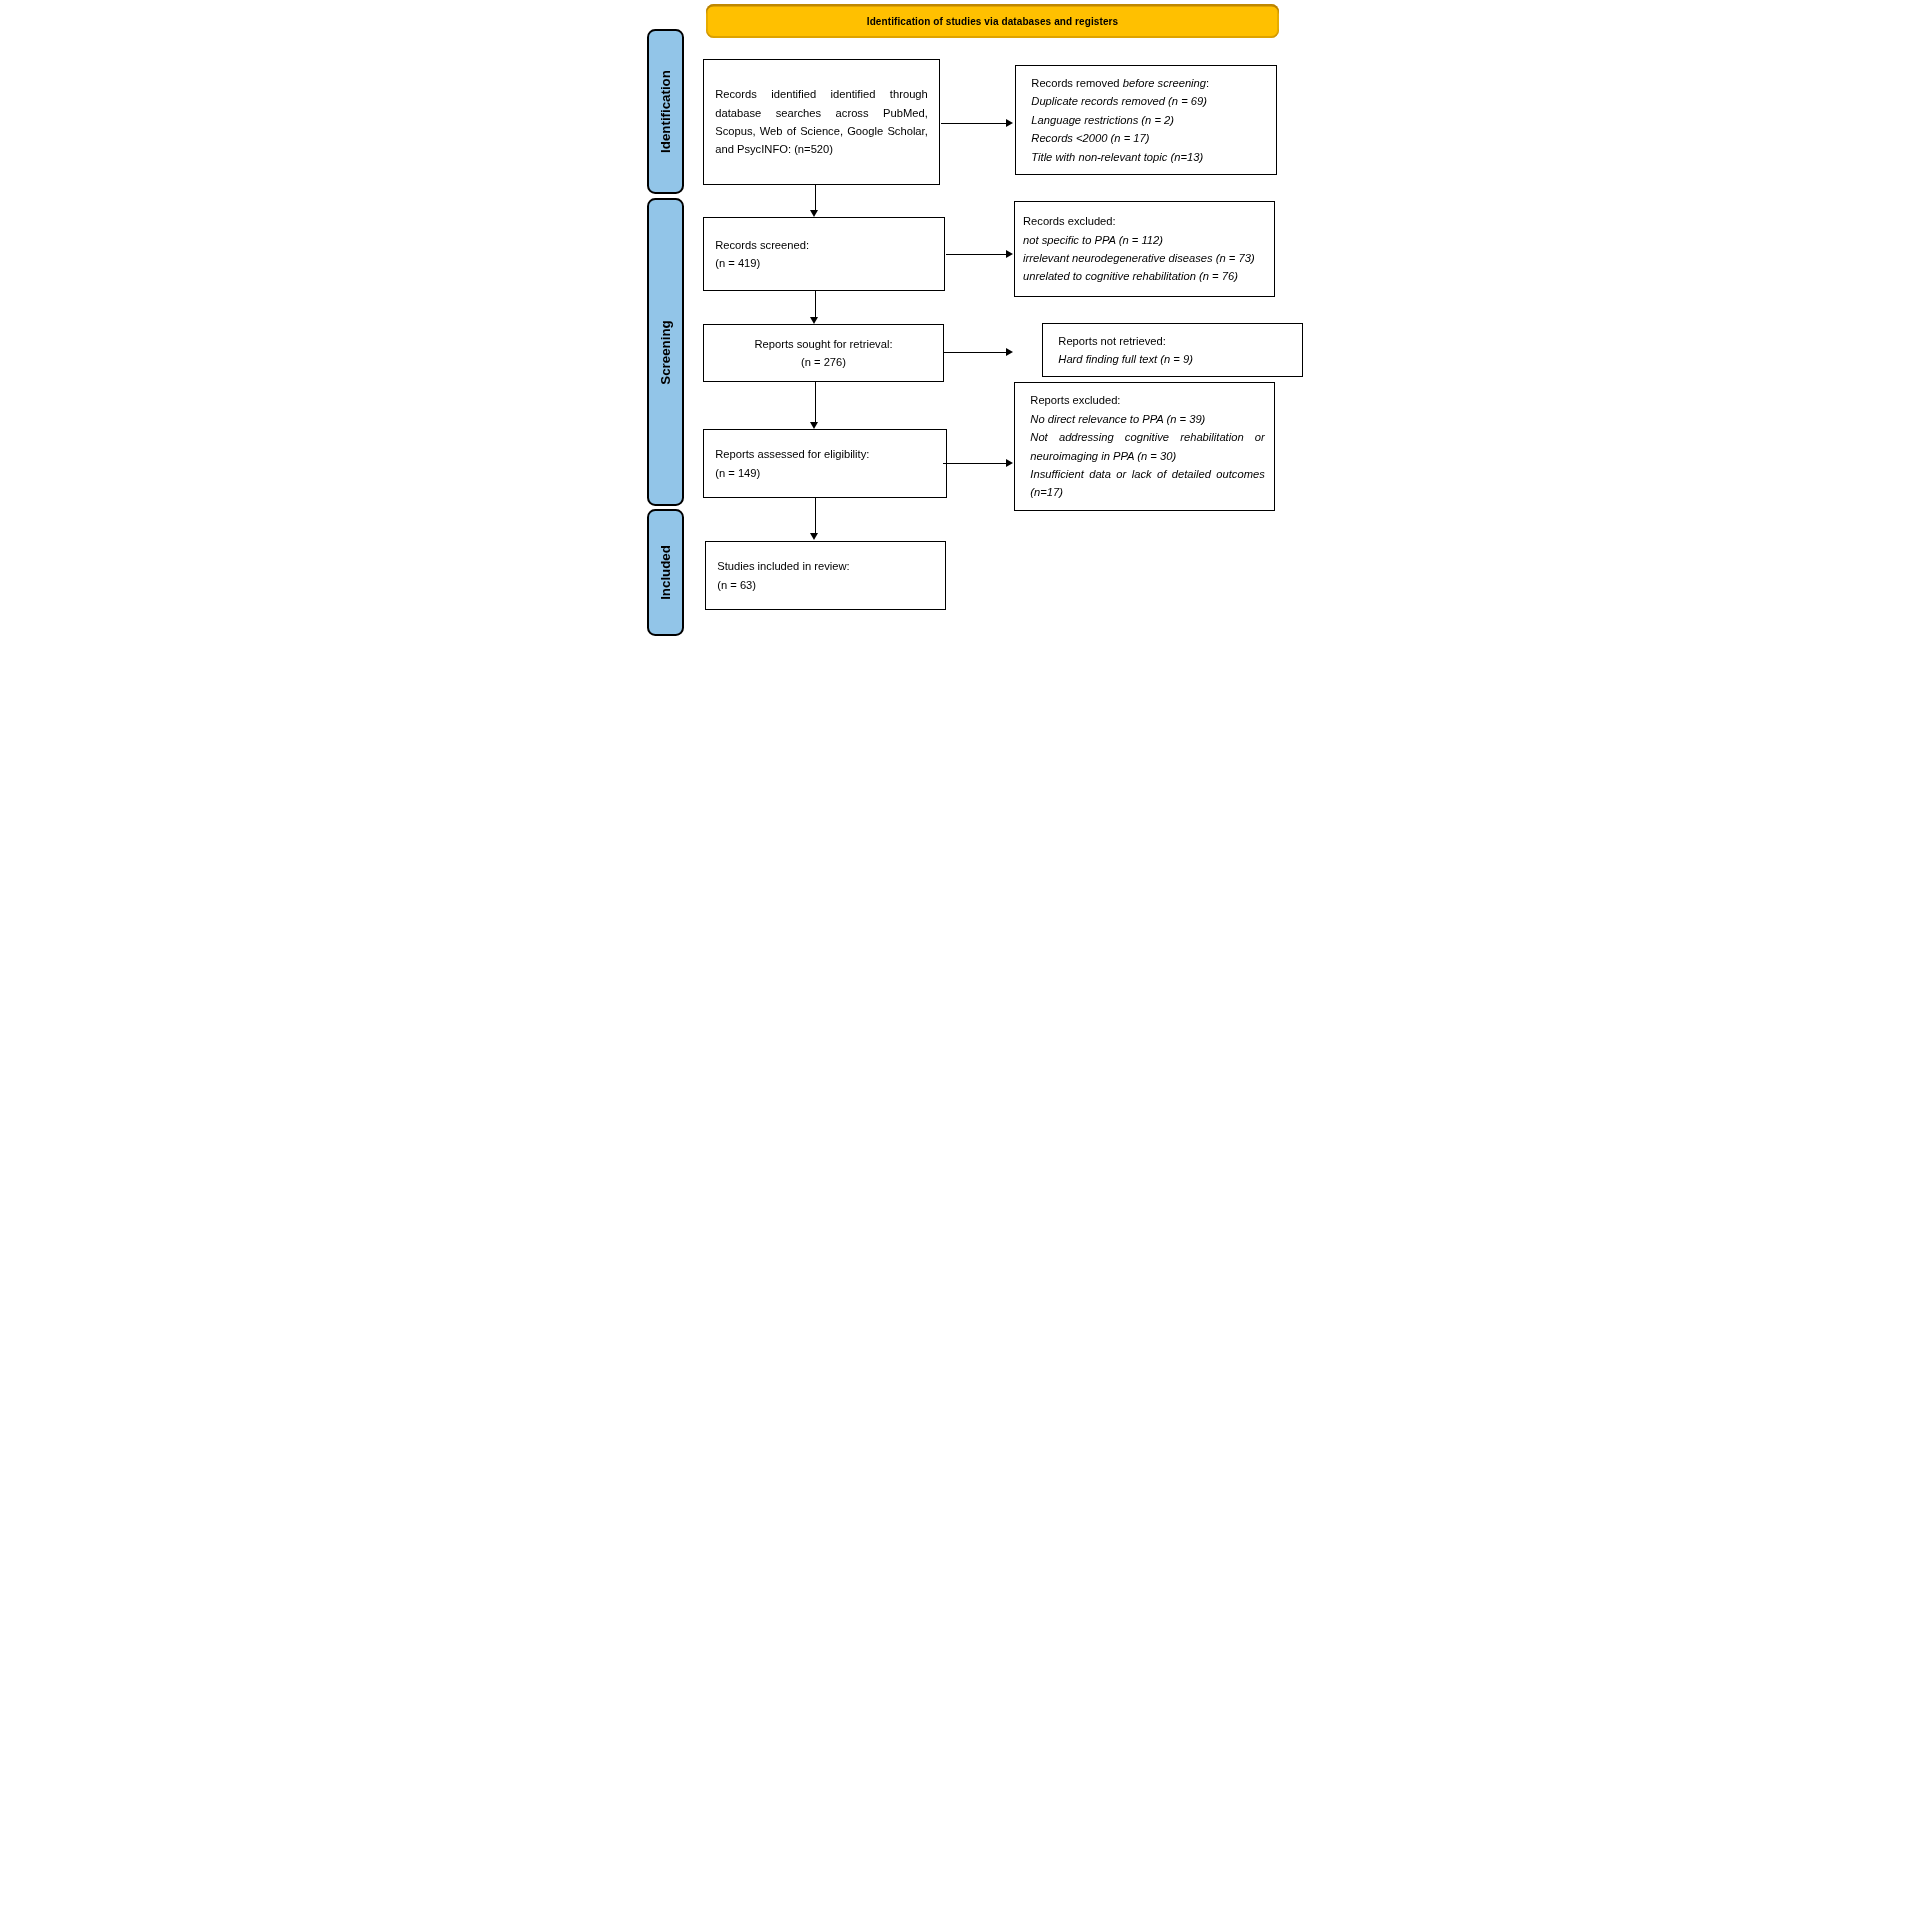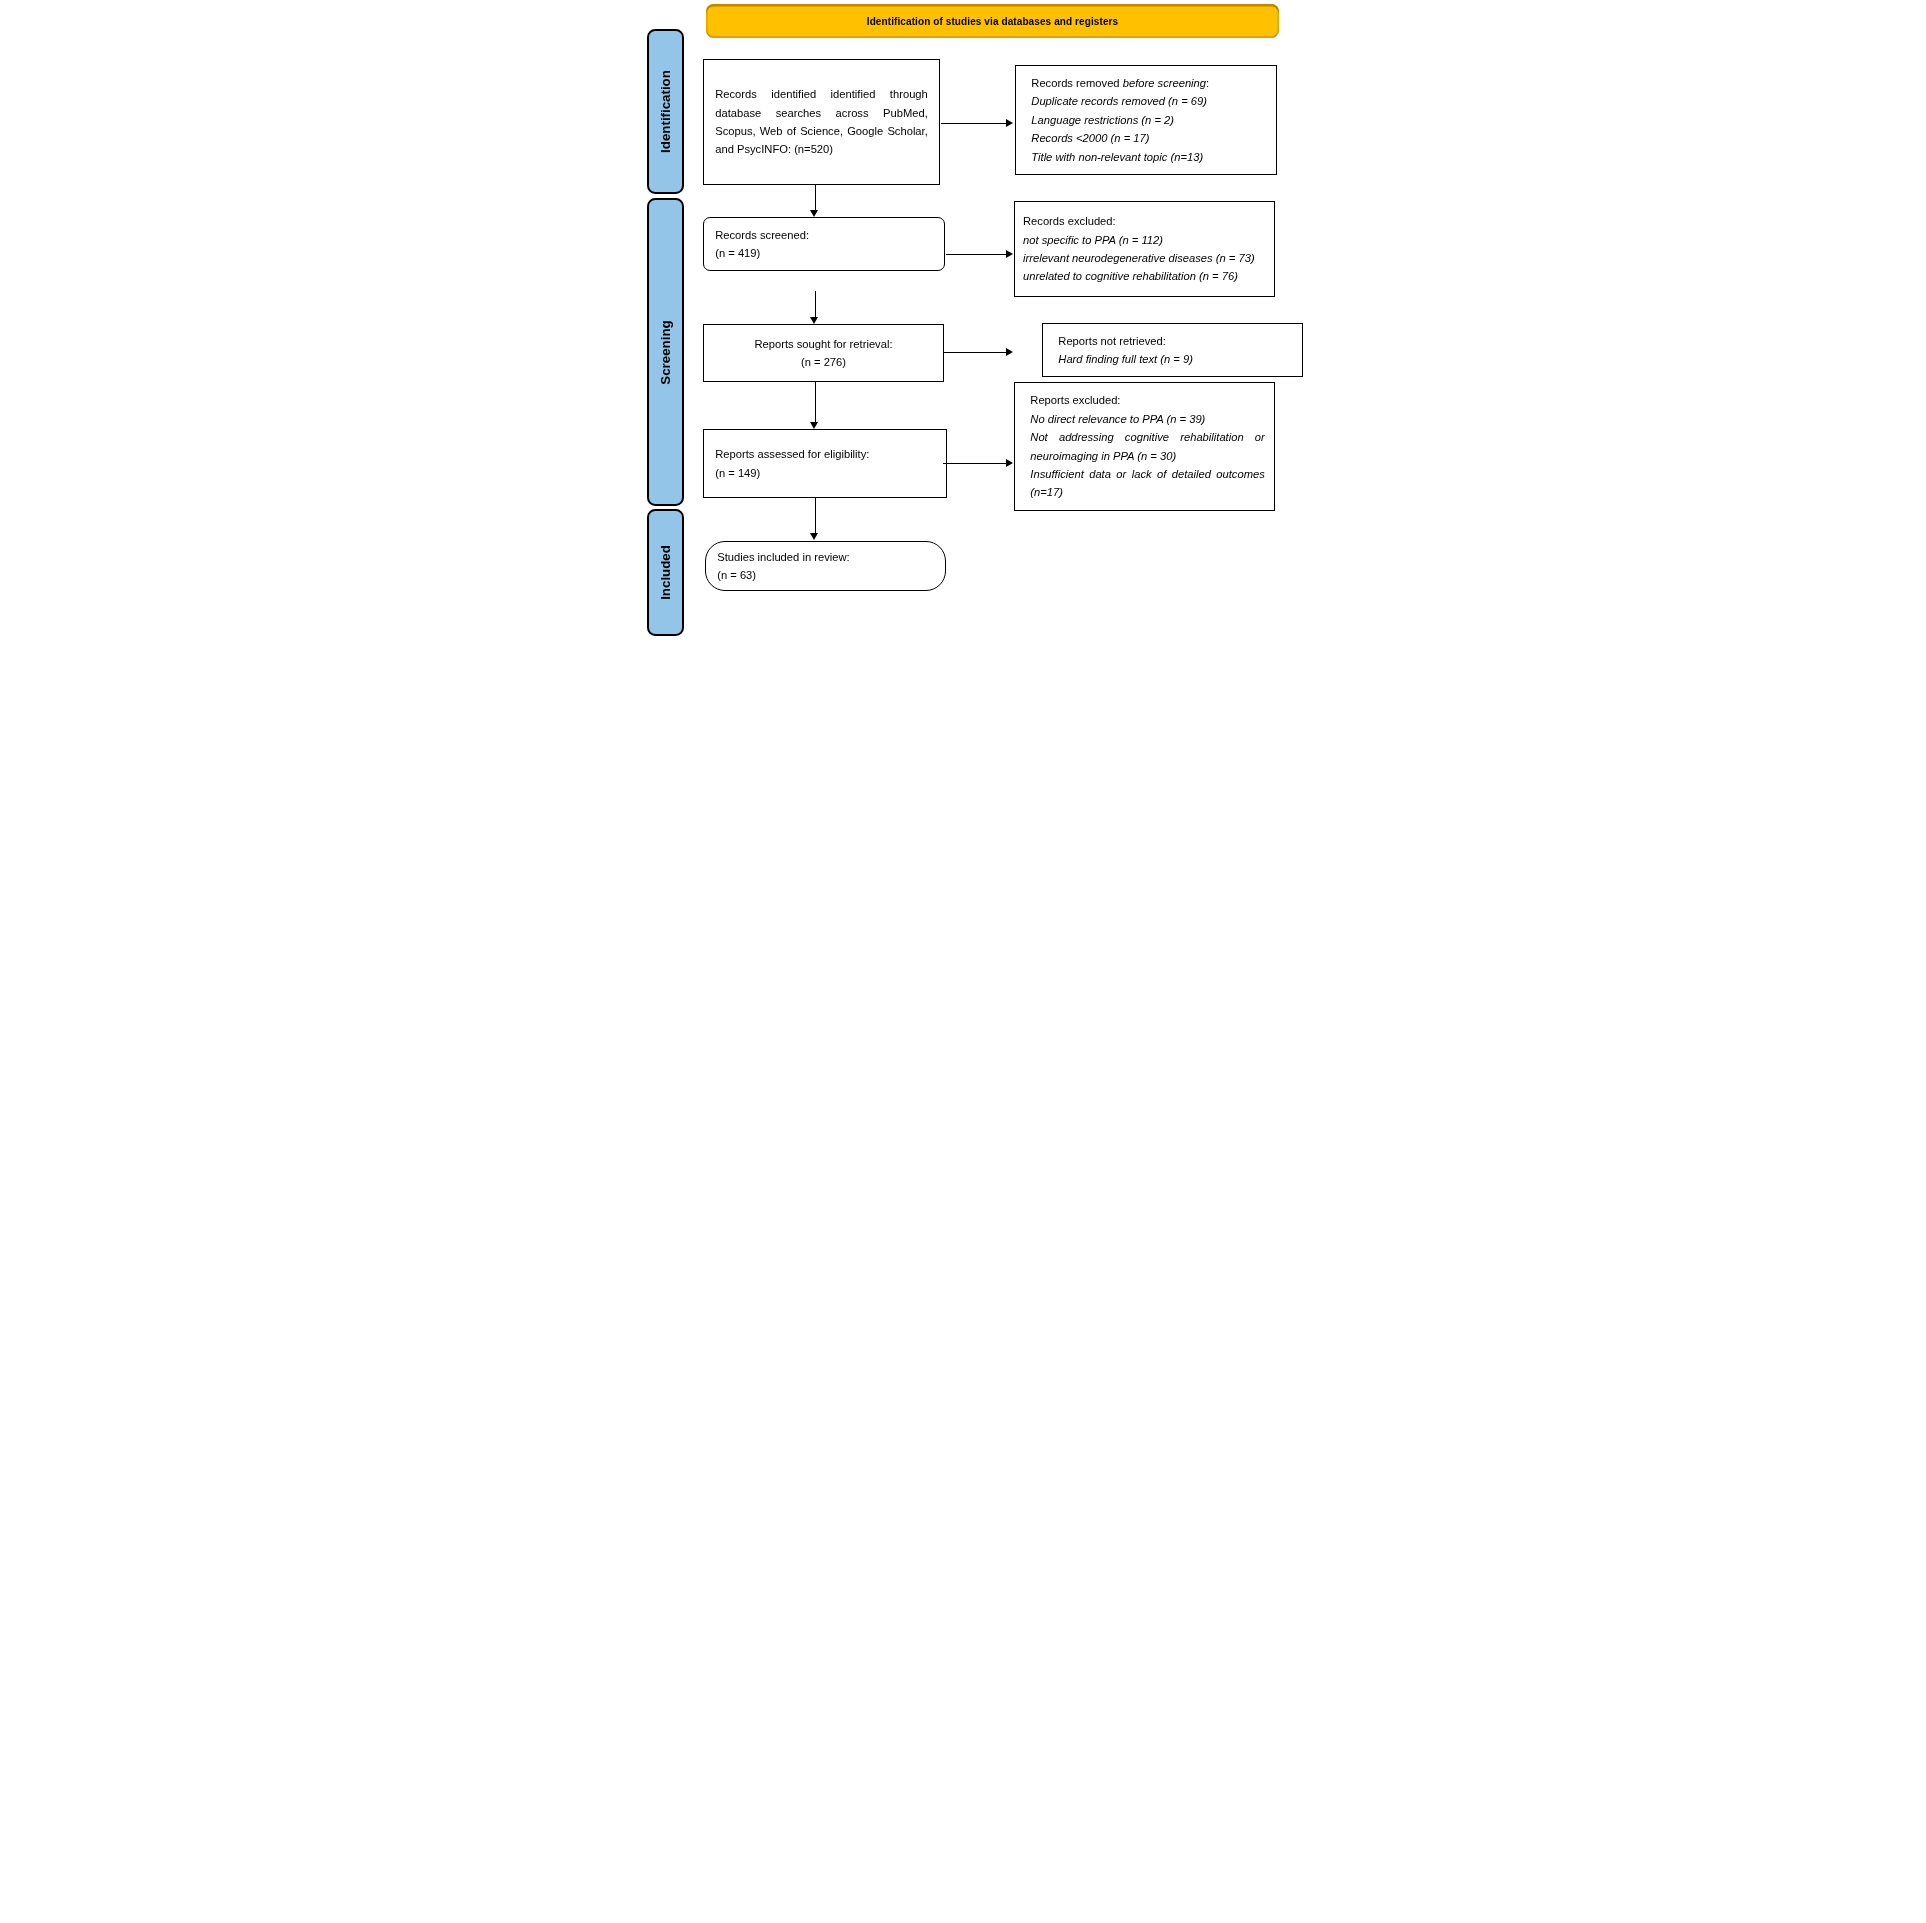--- a/index.html
+++ b/index.html
@@ -36,24 +36,24 @@
     position:absolute; background:#fff; border:1.5px solid #000; box-sizing:border-box;
     display:flex; flex-direction:column; justify-content:center;
     font-size:11.2px; line-height:1.65;
   }
   .lbox { padding:0 11.2px; }
   .rbox { padding:0 9.2px 0 15.3px; }
   .just { text-align:justify; }
   .it   { font-style:italic; }
 
   .lbox-1 { left:61px; top:59px;  width:237px; height:126px; }
-  .lbox-2 { left:61px; top:217px;  width:242px; height:54px;border-radius:7px; }
+  .lbox-2 { left:61px; top:217px;  width:242px; height:74px; }
   .lbox-3 { left:61px; top:324px;  width:241px; height:58px;text-align:center; }
   .lbox-4 { left:61px; top:429px;  width:244px; height:69px; }
-  .lbox-5 { left:63px; top:541px; width:241px; height:50px;border-radius:20px; }
+  .lbox-5 { left:63px; top:541px; width:241px; height:69px; }
 
   .rbox-1 { left:373px; top:65px; width:262px; height:110px; }
   .rbox-2 { left:372px; top:201px; width:261px; height:96px;padding-left:8px; }
   .rbox-3 { left:392px; top:323px; width:261px; height:54px;margin-left:8px; }
   .rbox-4 { left:372px; top:382px; width:261px; height:129px; }
 
   
   .vline { position:absolute; width:1px; background:#000; left:173px; }
   .hline { position:absolute; height:1px; background:#000; }
   .head-down {

